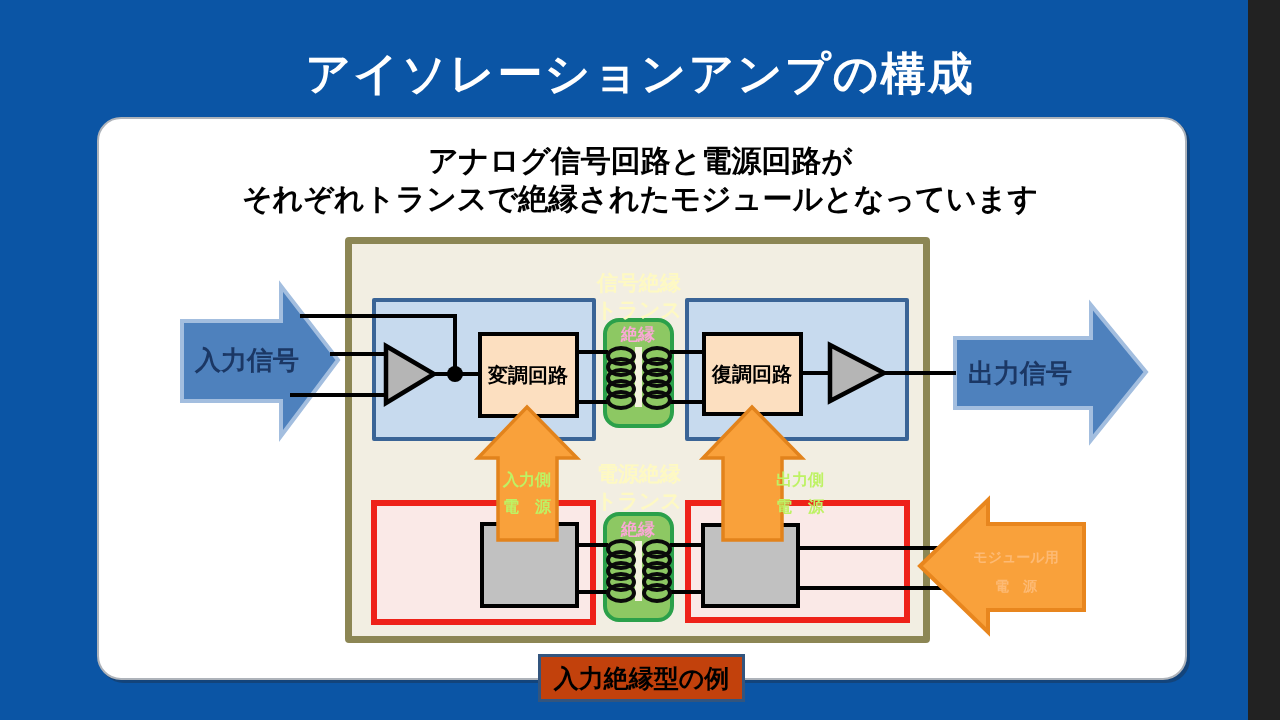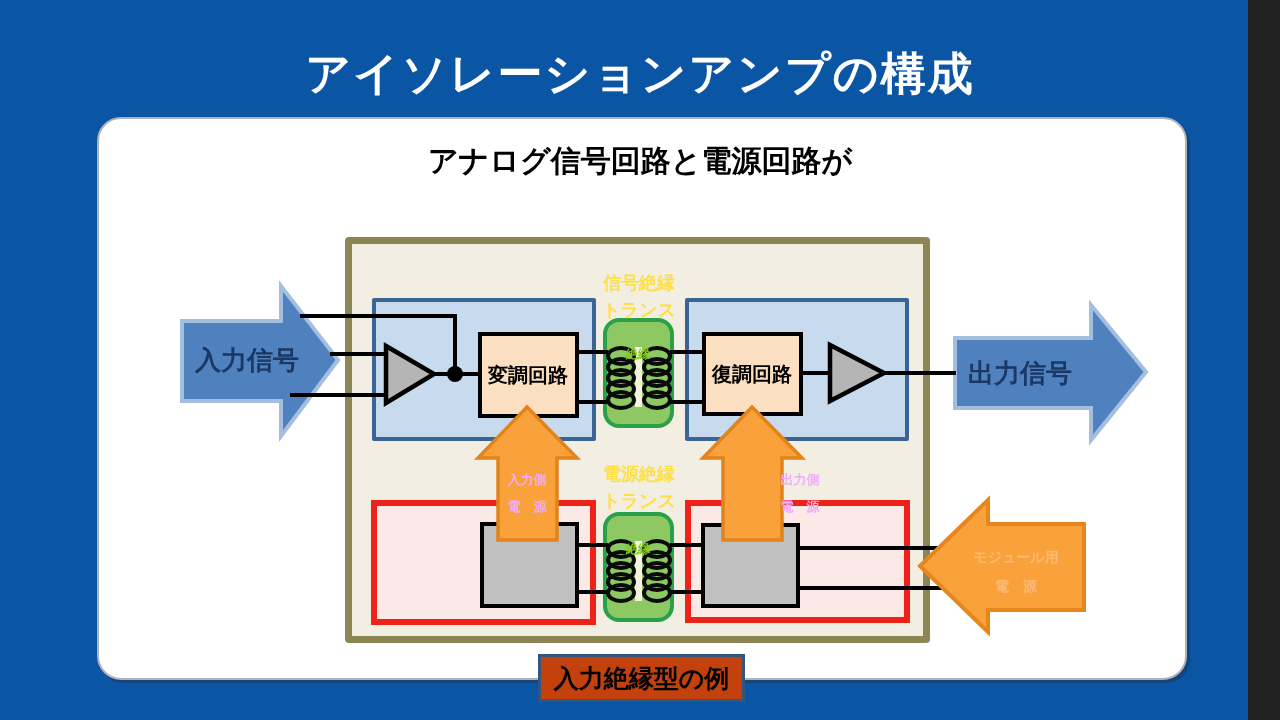--- a/index.html
+++ b/index.html
@@ -27,40 +27,41 @@
   .peachbox{border:4px solid #000;background:#FCDFC0;}
   .mod-box{left:478px;top:332px;width:101px;height:86px;}
   .dem-box{left:702px;top:332px;width:101px;height:84px;}
   .graybox{border:4px solid #000;background:#C1C1C1;}
   .gray-left{left:480px;top:522px;width:99px;height:86px;}
   .gray-right{left:701px;top:523px;width:99px;height:85px;}
   svg.overlay{position:absolute;left:0;top:0;width:1280px;height:720px;}
   .lbl{position:absolute;transform:translate(-50%,-50%);text-align:center;white-space:nowrap;}
   .navy{color:#1B3764;font-size:26px;}
   .boxlbl{color:#000;font-size:20px;}
-  .grnlbl{color:#fde047;font-size:18px;line-height:27px;font-family:Liberation Serif, serif;}
-  .isolbl{color:#84cc16;font-size:12px;margin-top:20px;}
-  .pwrlbl{color:#f0abfc;font-size:13px;line-height:27px;}
+  .grnlbl{color:#fef9c3;font-size:21px;line-height:27px;}
+  .isolbl{color:#f9a8d4;font-size:17px;}
+  .pwrlbl{color:#bef264;font-size:16px;line-height:27px;}
   .modulelbl{color:#fdba74;font-size:14px;line-height:29px;}
   .caption-box{position:absolute;left:538px;top:654px;width:207px;height:48px;
                background:#c2410c;border:3px solid #33557E;box-sizing:border-box;
                display:flex;align-items:center;justify-content:center;
                color:#000;font-size:25px;}
 </style>
 </head>
 <body>
 
 <div class="stage">
 
   <div class="title">アイソレーションアンプの構成</div>
 
   <div class="panel"></div>
 
   <div class="subtitle">
     <div>アナログ信号回路と電源回路が</div>
+    <div>それぞれトランスで絶縁されたモジュールとなっています</div>
   </div>
 
   <div class="abs olive-frame"></div>
   <div class="abs bluebox blue-left"></div>
   <div class="abs bluebox blue-right"></div>
   <div class="abs redbox red-left"></div>
   <div class="abs redbox red-right"></div>
   <div class="abs greenbox green-signal"></div>
   <div class="abs greenbox green-power"></div>
   <div class="abs peachbox mod-box"></div>

